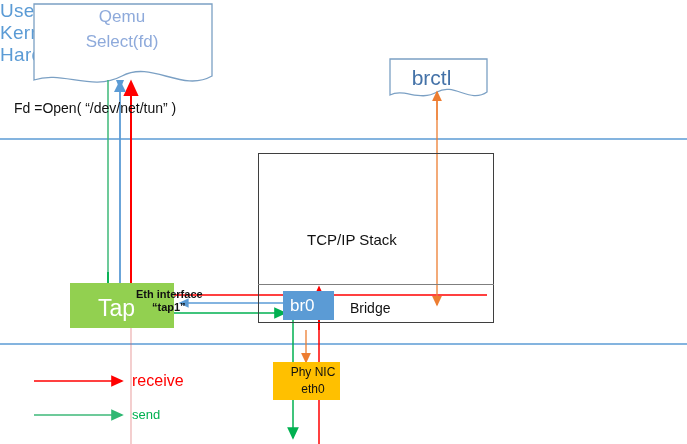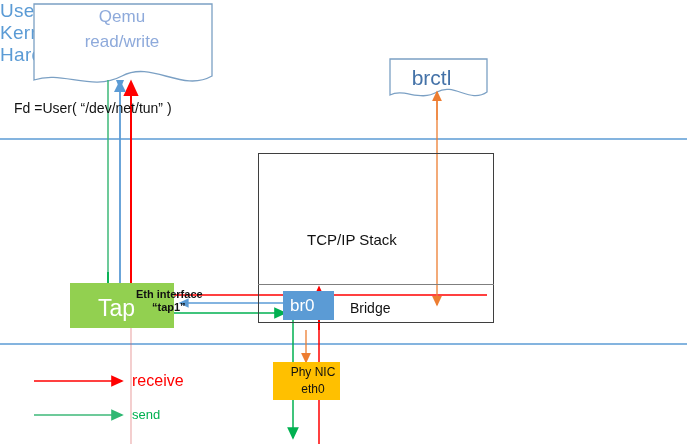--- a/index.html
+++ b/index.html
@@ -128,26 +128,26 @@
     <g>
       <line x1="34" y1="381" x2="122" y2="381" stroke="#ff0000" stroke-width="1.5" marker-end="url(#ahRed)"></line>
     </g>
     <g>
       <line x1="34" y1="415" x2="122" y2="415" stroke="#3cb878" stroke-width="1.5" marker-end="url(#ahGreenLite)"></line>
     </g>
   </svg>
 
   <div class="qemu-text">
     <div>Qemu</div>
-    <div>read/write</div>
+    <div>Select(fd)</div>
   </div>
 
   <div class="brctl-text">brctl</div>
 
-  <div class="fd-text">Fd =User( “/dev/net/tun” )</div>
+  <div class="fd-text">Fd =Open( “/dev/net/tun” )</div>
 
   <div class="tap-box"></div>
   <div class="tap-text">Tap</div>
 
   <div class="kernel-box"></div>
   <div class="kernel-div"></div>
   <div class="tcpip-text">TCP/IP Stack</div>
   <div class="bridge-text">Bridge</div>
 
   <div class="br0-box"></div>

